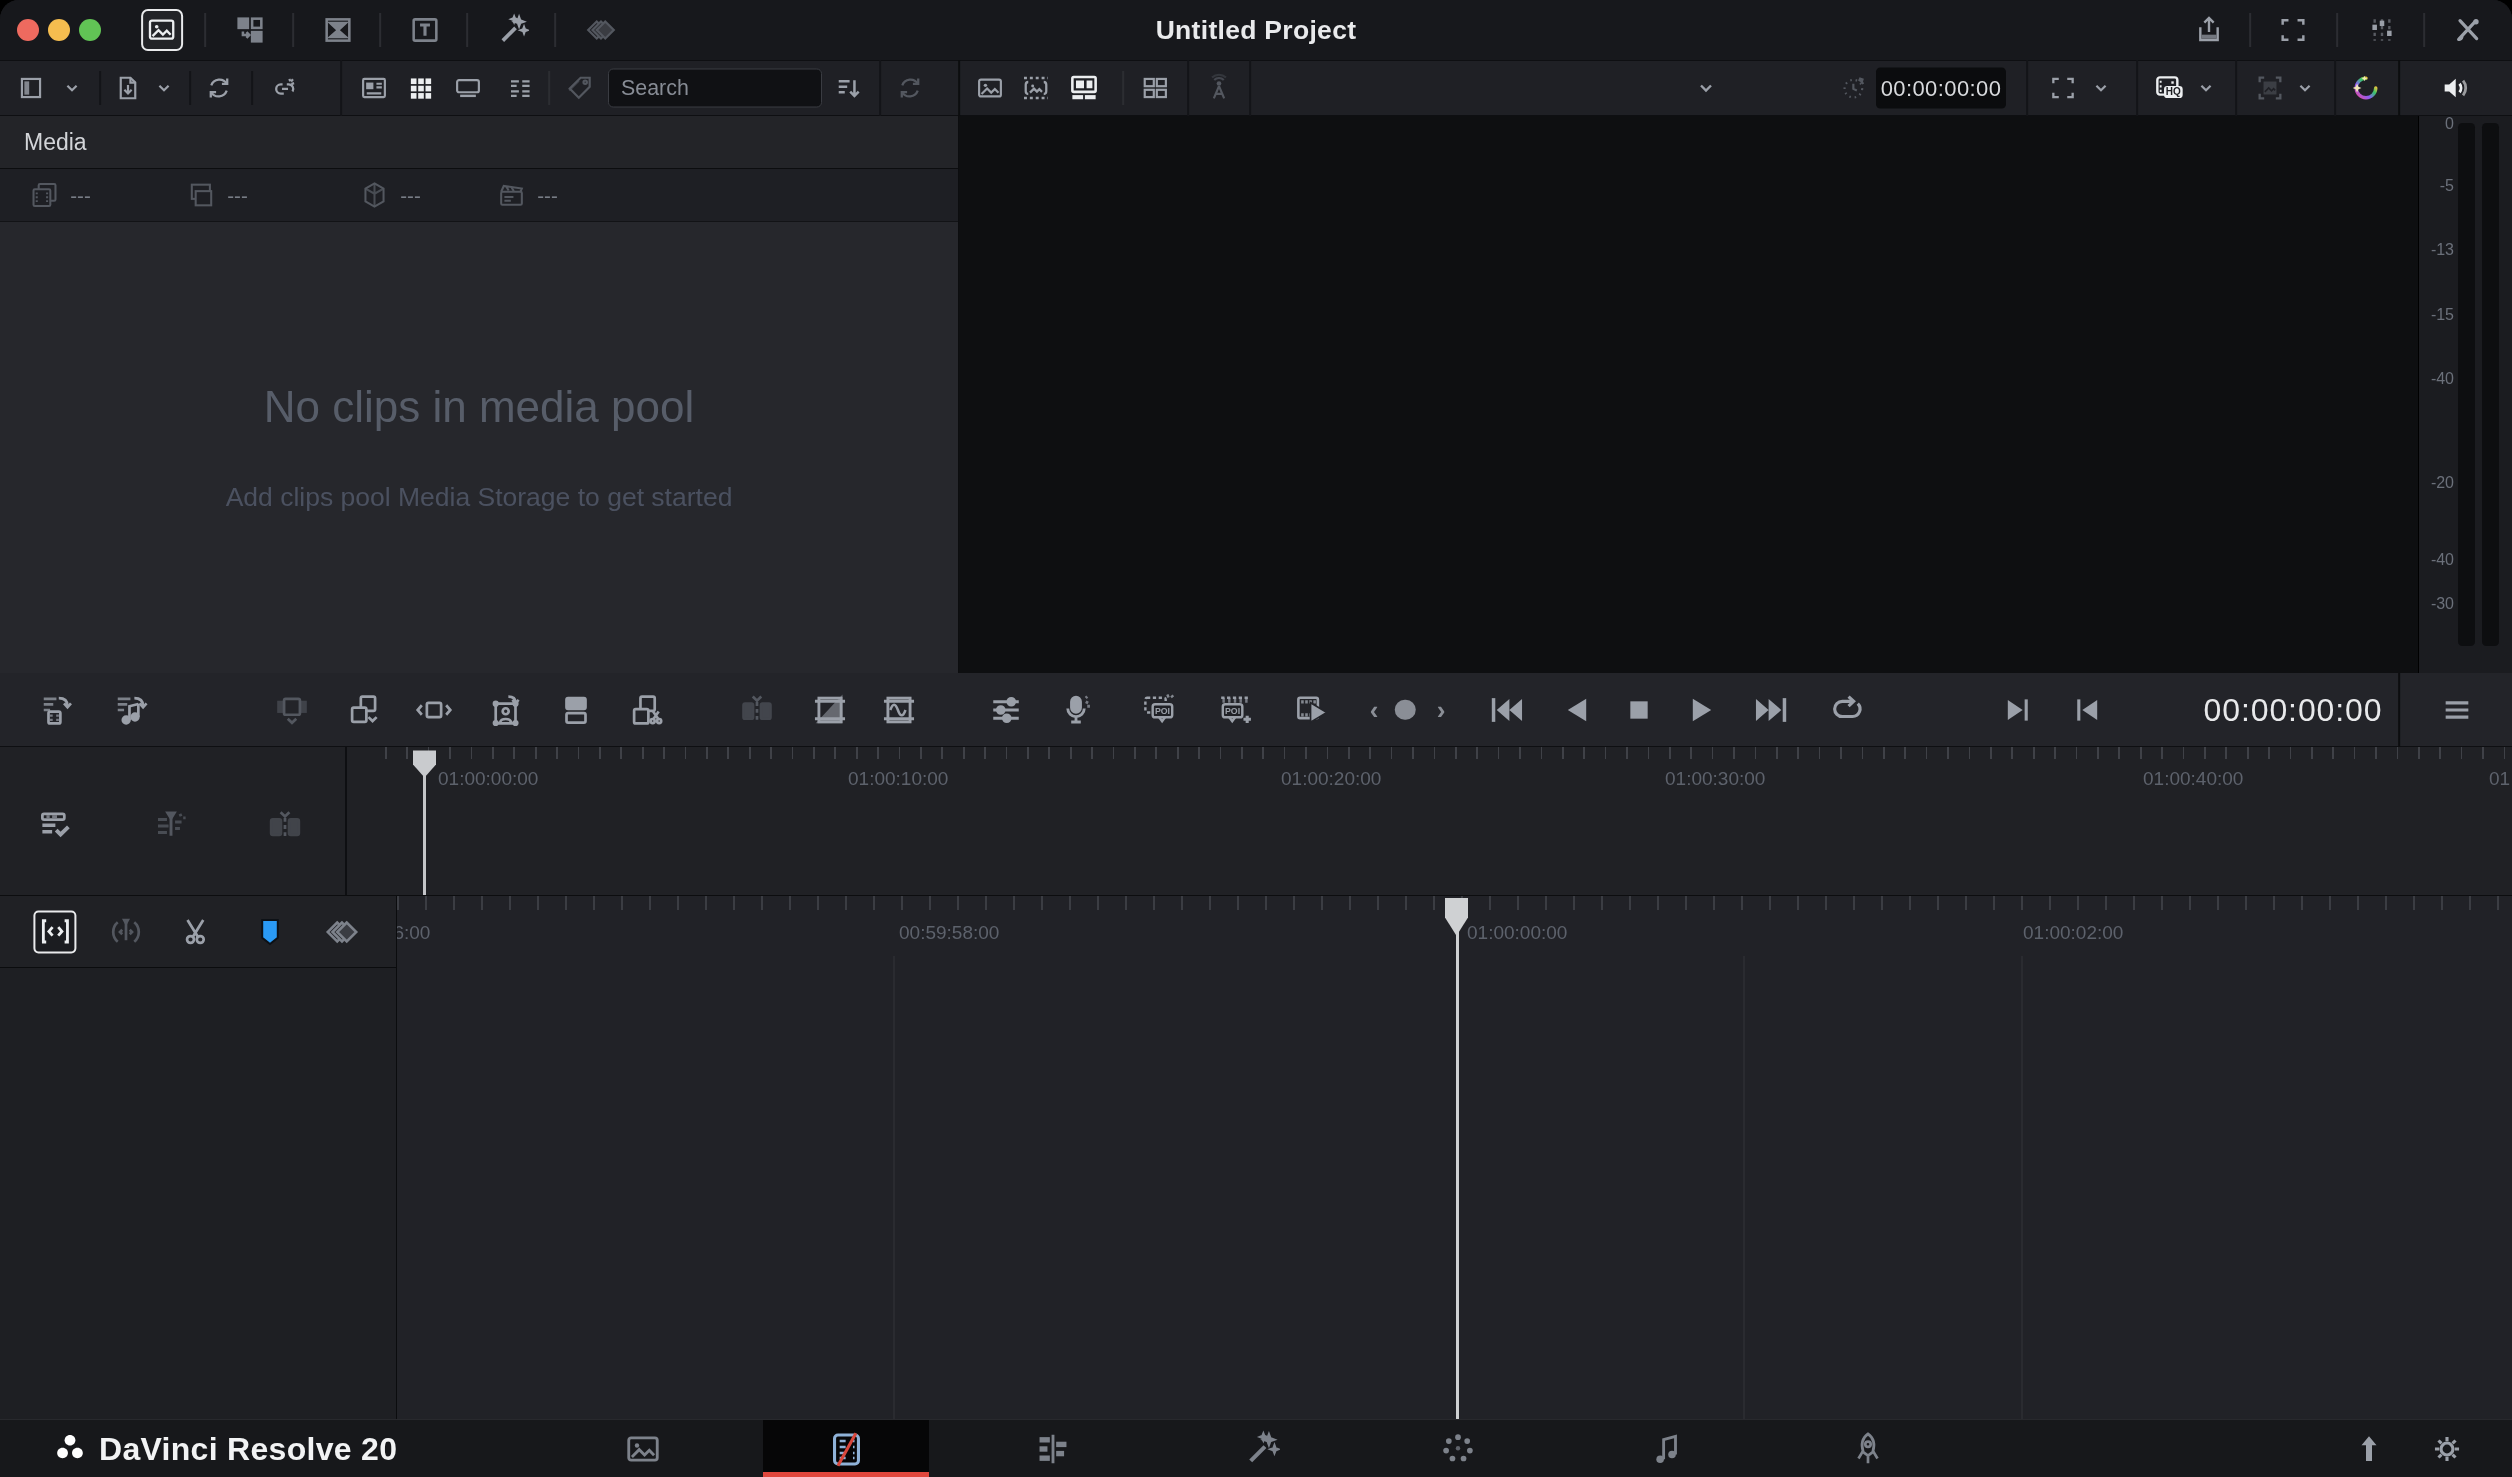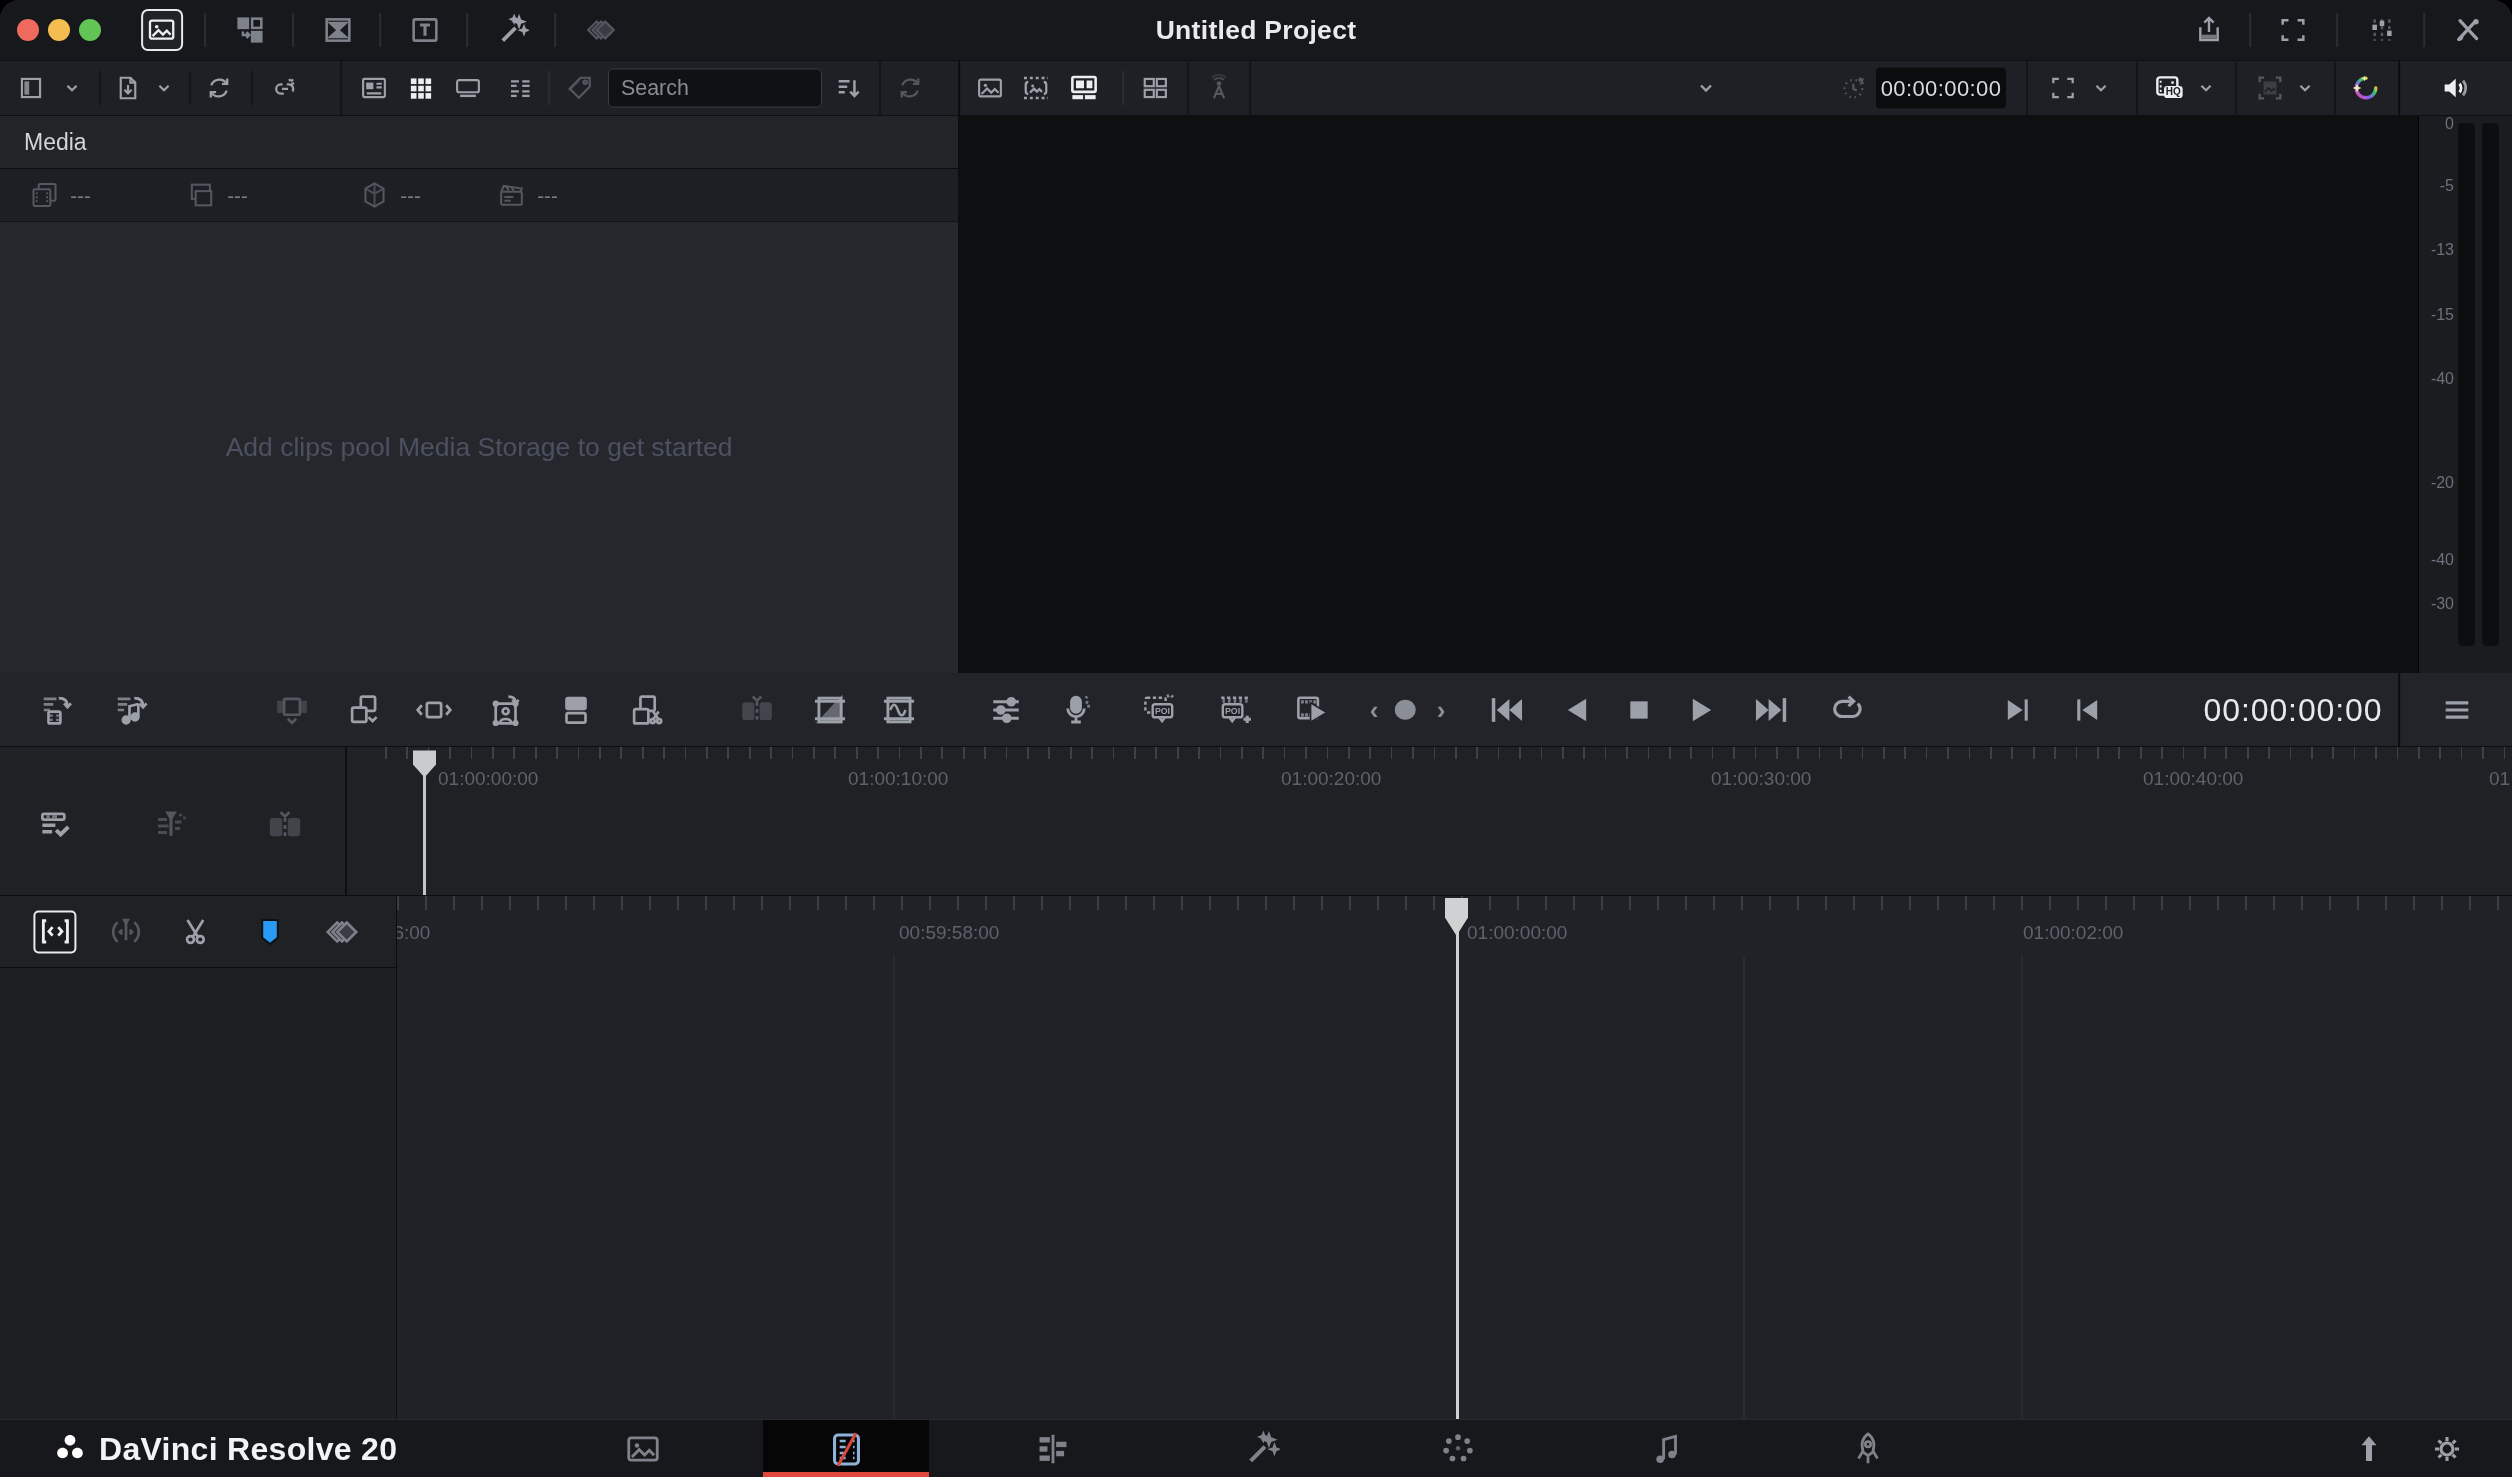--- a/index.html
+++ b/index.html
@@ -859,20 +859,21 @@
             <span>---</span>
           </span>
         <span class="stat" style="left:496px">
             <svg class="i ic-dim" width="31" height="31" viewBox="0 0 36 36">
               <use href="#s-clapper"></use>
             </svg>
             <span>---</span>
           </span>
       </div>
       <div class="emptyarea">
+        <div class="empty-t">No clips in media pool</div>
         <div class="empty-s">Add clips pool Media Storage to get started</div>
       </div>
     </section>
 
     <section class="viewer"></section>
 
     <aside class="meters">
       <span class="mlab" style="top:0px">0</span>
       <span class="mlab" style="top:62px">-5</span>
       <span class="mlab" style="top:126px">-13</span>
@@ -1040,21 +1041,21 @@
             <use href="#s-split"></use>
           </svg>
         </span>
       <span class="seam"></span>
     </div>
     <div class="tlu-ruler">
       <div class="ticks-u"></div>
       <span class="rlab" style="left:53px">01:00:00:00</span>
       <span class="rlab" style="left:463px">01:00:10:00</span>
       <span class="rlab" style="left:896px">01:00:20:00</span>
-      <span class="rlab" style="left:1326px">01:00:30:00</span>
+      <span class="rlab" style="left:1280px">01:00:30:00</span>
       <span class="rlab" style="left:1758px">01:00:40:00</span>
       <span class="rlab" style="left:2104px">01:00:50:00</span>
       <div class="phline" style="left:38px;top:6.8px;bottom:0"></div>
       <div class="flag" style="left:28px;top:3.4px;width:23px;height:27px"></div>
     </div>
   </div>
 
   <div class="tll">
     <div class="tll-left">
       <div class="tll-tools">

